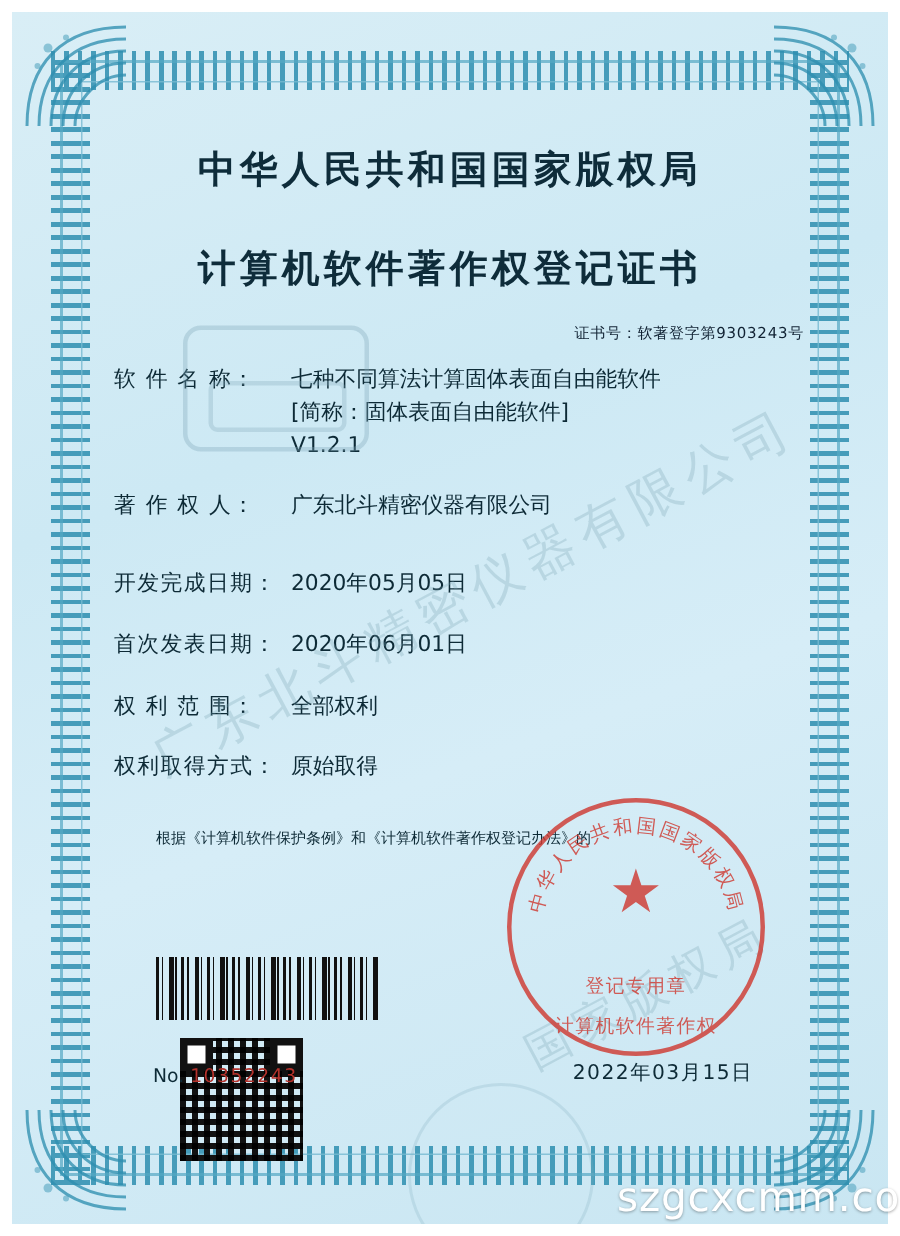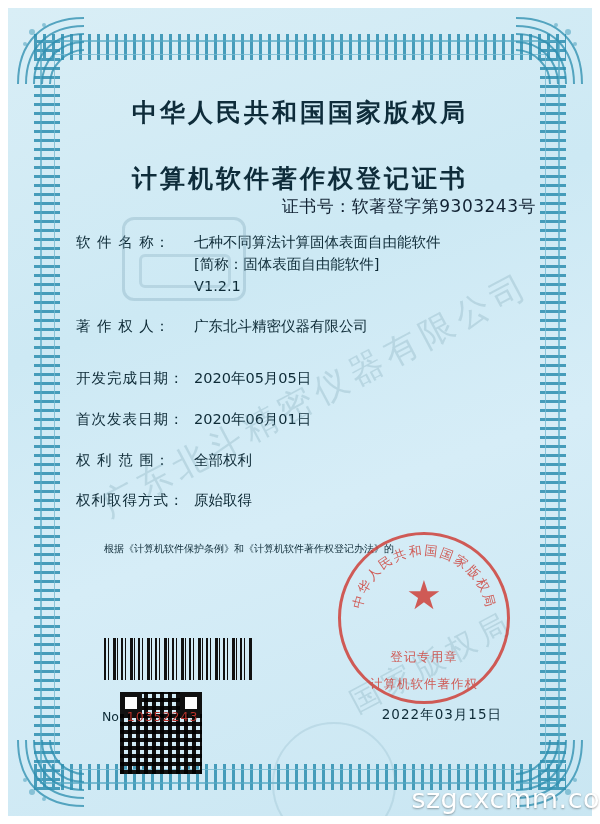--- a/index.html
+++ b/index.html
@@ -126,23 +126,24 @@
     text-align: center;
     color: #0e2c3a;
     font-weight: bold;
     letter-spacing: 3px;
     font-family: "DejaVu Serif", "Liberation Serif", serif;
   }
   .title-main { font-size: 25px; margin-top: 54px; }
   .title-sub  { font-size: 25px; margin-top: 33px; }
 
   .cert-no {
+    margin-top: 20px;
     text-align: right;
     padding-right: 22px;
-    font-size: 17px;
+    font-size: 10px;
     color: #123;
     letter-spacing: .5px;
   }
 
   
   .fields { margin-top: 14px; padding: 0 26px 0 34px; }
   .row {
     display: flex;
     align-items: flex-start;
     margin-bottom: 19px;

